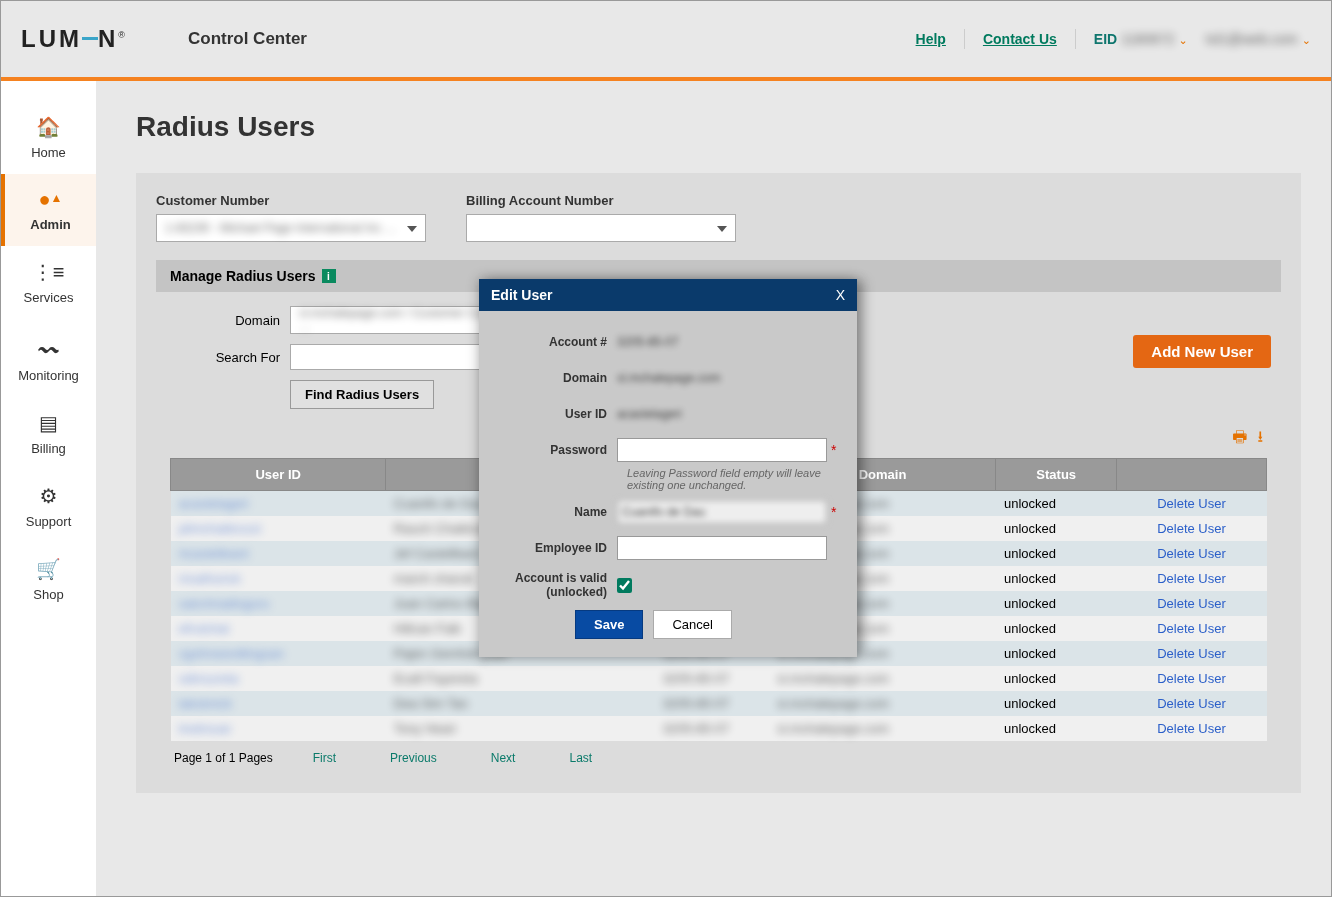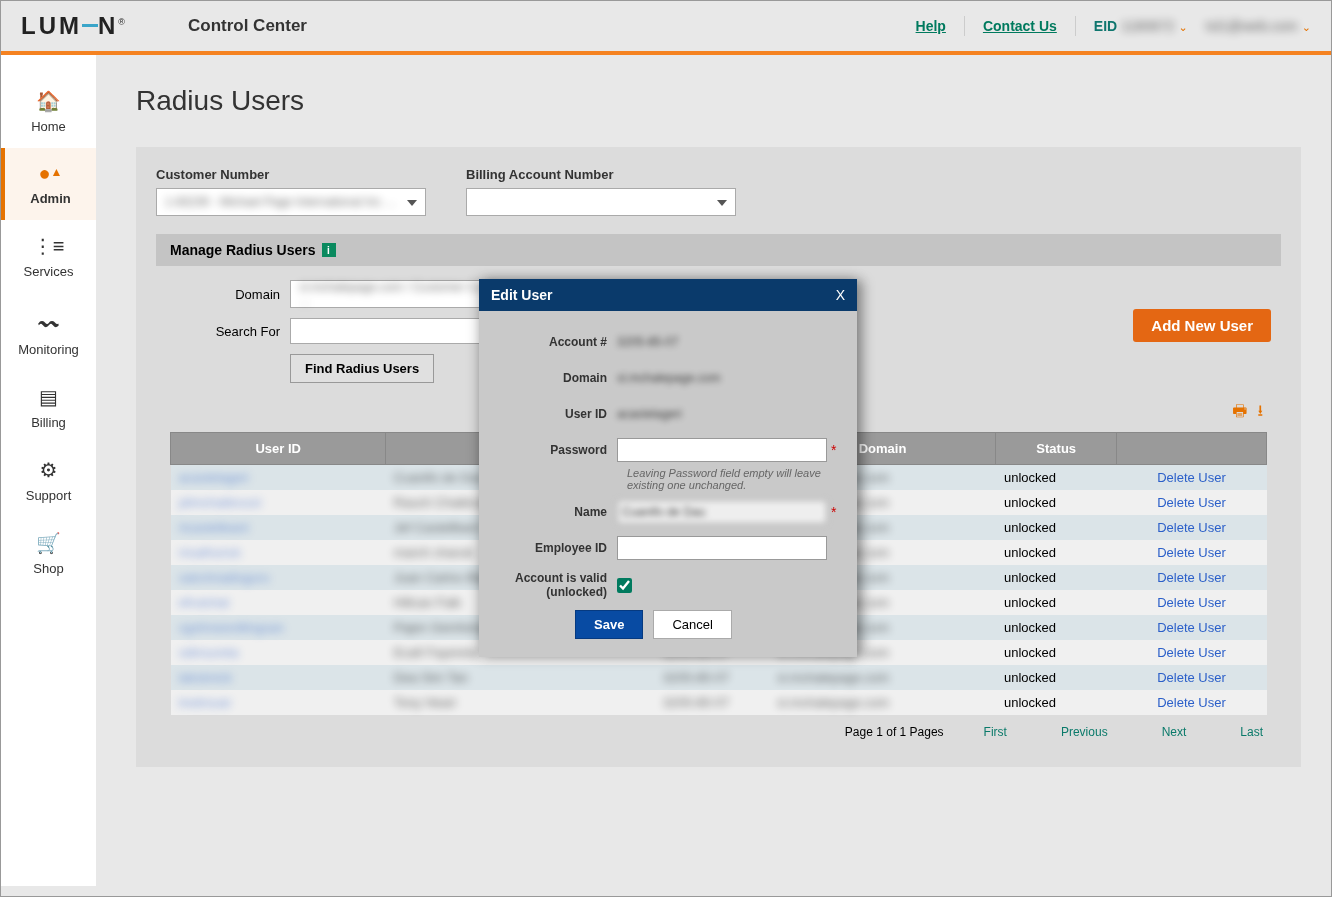--- a/index.html
+++ b/index.html
@@ -1,19 +1,19 @@
 <!DOCTYPE html>
 <html><head>
 <meta charset="utf-8">
 <style>
 * { box-sizing: border-box; margin: 0; padding: 0; }
 body { font-family: Arial, Helvetica, sans-serif; background: #e8e8e8; width: 1332px; height: 897px; position: relative; overflow: hidden; border: 1px solid #999; }
 
 
-.header { background: #e8e8e8; height: 50px; display: flex; align-items: center; padding: 0 20px; }
+.header { background: #e8e8e8; height: 76px; display: flex; align-items: center; padding: 0 20px; }
 .logo { font-size: 24px; font-weight: 700; letter-spacing: 3px; color: #222; margin-right: 60px; font-family: Arial, sans-serif; }
 .logo .bar { display: inline-block; width: 16px; height: 3px; background: #3aa5c9; vertical-align: middle; position: relative; top: -2px; }
 .app-title { font-size: 17px; font-weight: 700; color: #333; }
 .header-right { margin-left: auto; display: flex; align-items: center; gap: 18px; font-size: 14px; }
 .header-link { color: #007a5e; text-decoration: underline; font-weight: 700; cursor: pointer; }
 .divider { width: 1px; height: 20px; background: #ccc; }
 .eid { color: #0f766e; font-weight: 700; }
 .blur-text { filter: blur(4px); opacity: 0.6; }
 .chev { color: #e57200; font-size: 11px; margin-left: 4px; }
 .orange-bar { height: 4px; background: #f58220; }
@@ -22,21 +22,21 @@
 .container { display: flex; height: calc(897px - 66px); }
 .sidebar { width: 95px; background: #fff; display: flex; flex-direction: column; padding-top: 20px; }
 .nav-item { display: flex; flex-direction: column; align-items: center; padding: 14px 5px; cursor: pointer; font-size: 13px; color: #333; }
 .nav-item.active { background: #fdf4ec; border-left: 4px solid #e57200; }
 .nav-item .icon { font-size: 20px; margin-bottom: 6px; color: #333; }
 .nav-item.active .icon { color: #e57200; }
 .nav-item.active { color: #333; font-weight: 700; }
 
 
 .main { flex: 1; padding: 30px 30px 20px 40px; background: #e8e8e8; overflow: hidden; position: relative; }
-.page-title { font-size: 28px; font-weight: 400; color: #333; margin-bottom: 30px; }
+.page-title { font-size: 28px; font-weight: 700; color: #333; margin-bottom: 30px; }
 
 
 .panel { background: #dcdcdc; padding: 20px 20px 10px 20px; position: relative; }
 .field-row { display: flex; gap: 40px; margin-bottom: 18px; }
 .field-col { display: flex; flex-direction: column; }
 .field-label { font-size: 13px; font-weight: 700; color: #333; margin-bottom: 6px; }
 .dropdown { width: 270px; height: 28px; border: 1px solid #aaa; background: #fff; font-size: 12px; position: relative; padding: 0 8px; display: flex; align-items: center; }
 .dropdown::after { content: ""; position: absolute; right: 8px; top: 11px; border-left: 5px solid transparent; border-right: 5px solid transparent; border-top: 6px solid #555; }
 
 
@@ -55,21 +55,21 @@
 
 
 .tbl { width: 100%; border-collapse: collapse; font-size: 13px; }
 .tbl th { background: #9a9a9a; color: #fff; font-weight: 700; padding: 8px; text-align: center; border: 1px solid #888; }
 .tbl td { padding: 5px 8px; border: none; }
 .tbl tr.even { background: #dbe4e8; }
 .tbl tr.odd { background: #f0f0f0; }
 .tbl td.link { color: #2b5fc9; cursor: pointer; }
 .tbl td.action { color: #2b5fc9; cursor: pointer; text-align: center; }
 
-.pager { display: flex; justify-content: flex-end; padding: 10px 4px 4px 4px; font-size: 12px; }
+.pager { display: flex; justify-content: flex-start; padding: 10px 4px 4px 4px; font-size: 12px; }
 .pager-links { display: flex; gap: 14px; }
 .pager-links span { color: #0a7a6a; cursor: pointer; margin-left: 40px; }
 
 
 .modal-shadow { position: absolute; left: 485px; top: 280px; width: 378px; height: 372px; background: rgba(0,0,0,0.25); filter: blur(6px); }
 .modal { position: absolute; left: 478px; top: 278px; width: 378px; background: #c9c9c9; box-shadow: 0 0 12px rgba(0,0,0,0.3); z-index: 100; }
 .modal-header { background: #0a3a6b; color: #fff; padding: 8px 12px; display: flex; justify-content: space-between; align-items: center; font-size: 14px; font-weight: 700; }
 .modal-close { cursor: pointer; font-size: 14px; font-weight: 400; }
 .modal-body { padding: 18px 16px 18px 8px; }
 .mrow { display: flex; align-items: center; margin-bottom: 10px; min-height: 26px; }

